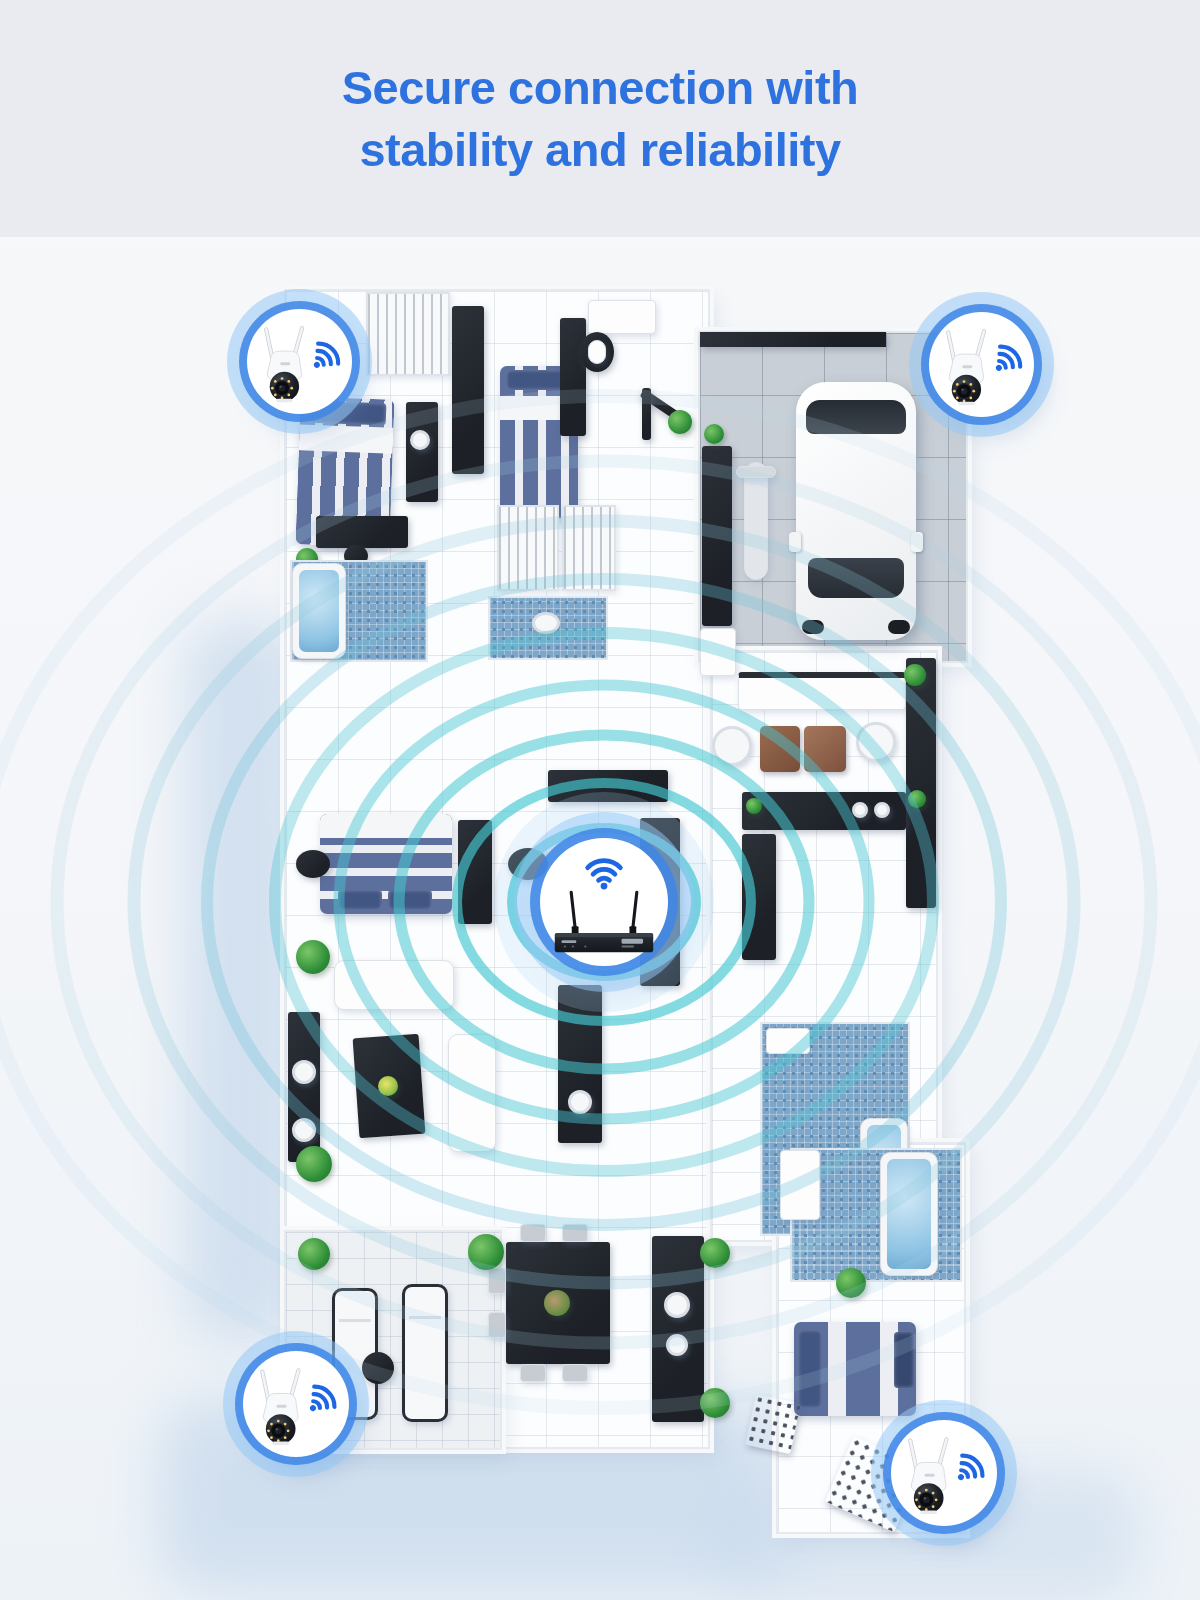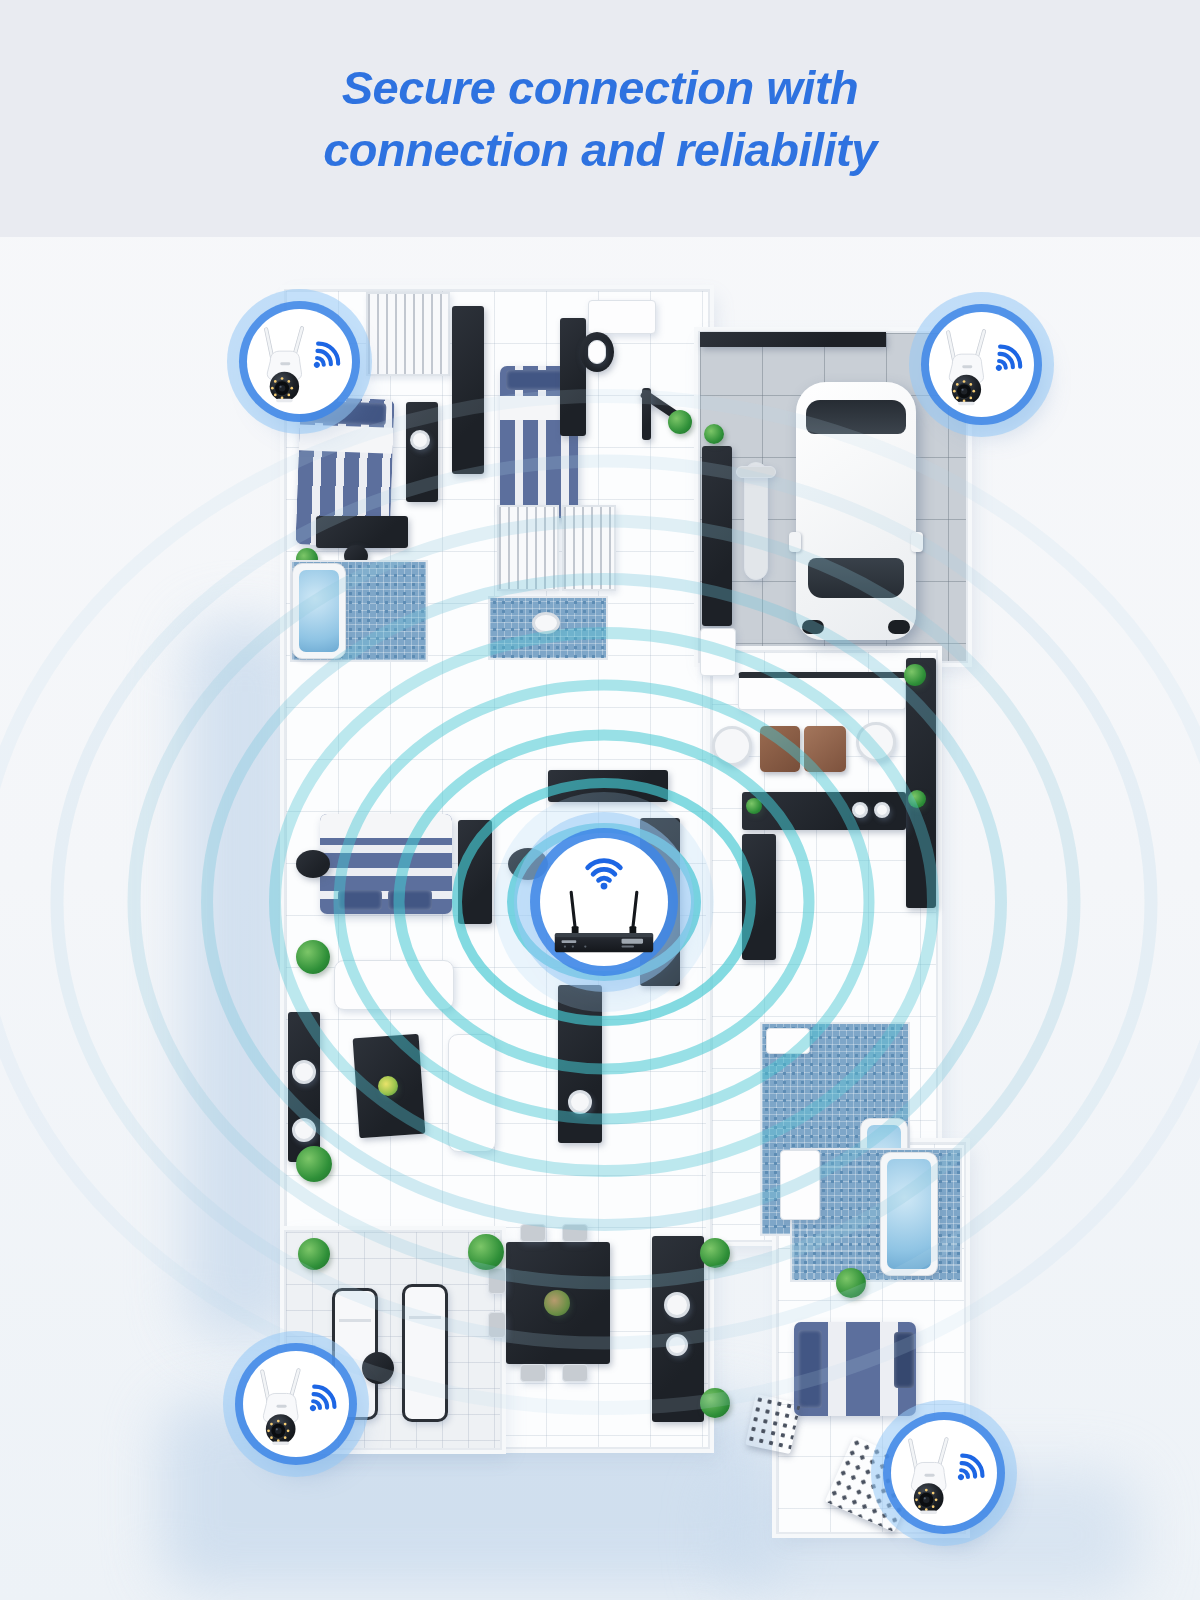--- a/index.html
+++ b/index.html
@@ -2,21 +2,21 @@
 <html><head>
 <meta charset="utf-8">
 <style>
   html,body{margin:0;padding:0;}
   body{width:1200px;height:1600px;font-family:"Liberation Sans",sans-serif;background:#f7f8fa;}
   .page{position:relative;width:1200px;height:1600px;overflow:hidden;
         background:linear-gradient(180deg,#f7f8fa 0%,#f4f6f9 55%,#edf2f7 100%);}
 
   
   .header{position:absolute;left:0;top:0;width:1200px;height:237px;background:#e9ebf1;
-          display:flex;flex-direction:column;align-items:center;justify-content:center;font-style:italic;}
+          display:flex;flex-direction:column;align-items:center;justify-content:center;}
   .header h1{margin:0;text-align:center;color:#2e72e0;font-size:47px;line-height:62px;
              font-weight:700;letter-spacing:-.5px;}
 
   
   .shadow-blob{position:absolute;background:#c7d9ec;filter:blur(28px);border-radius:40px;opacity:.75;}
 
   
   .room{position:absolute;background:#fcfdfe;border:2px solid #e6eaef;box-sizing:border-box;
         background-image:linear-gradient(rgba(165,178,196,.28) 1px,transparent 1px),
                          linear-gradient(90deg,rgba(165,178,196,.28) 1px,transparent 1px);
@@ -353,16 +353,16 @@
           <use href="#wifi"></use>
         </svg>
       <svg class="hub-nvr" viewBox="0 0 190 120">
           <use href="#nvr"></use>
         </svg>
     </div>
   </div>
 
   <div class="header">
     <h1><span>Secure connection with</span><br>
-    <span>connection and reliability</span></h1>
+    <span>stability and reliability</span></h1>
   </div>
 
 </div>
 
 </body></html>

